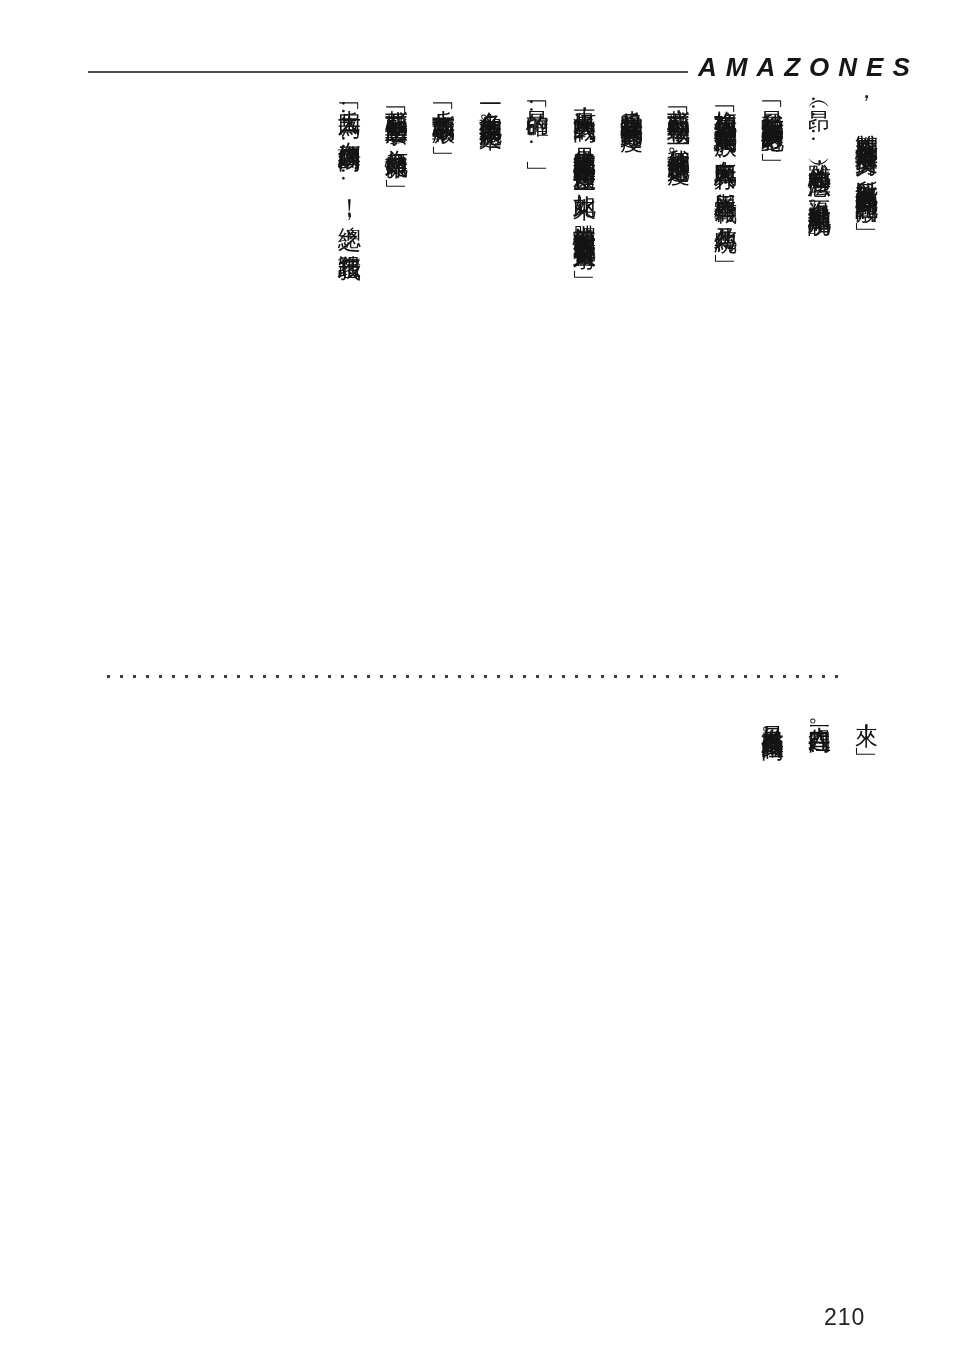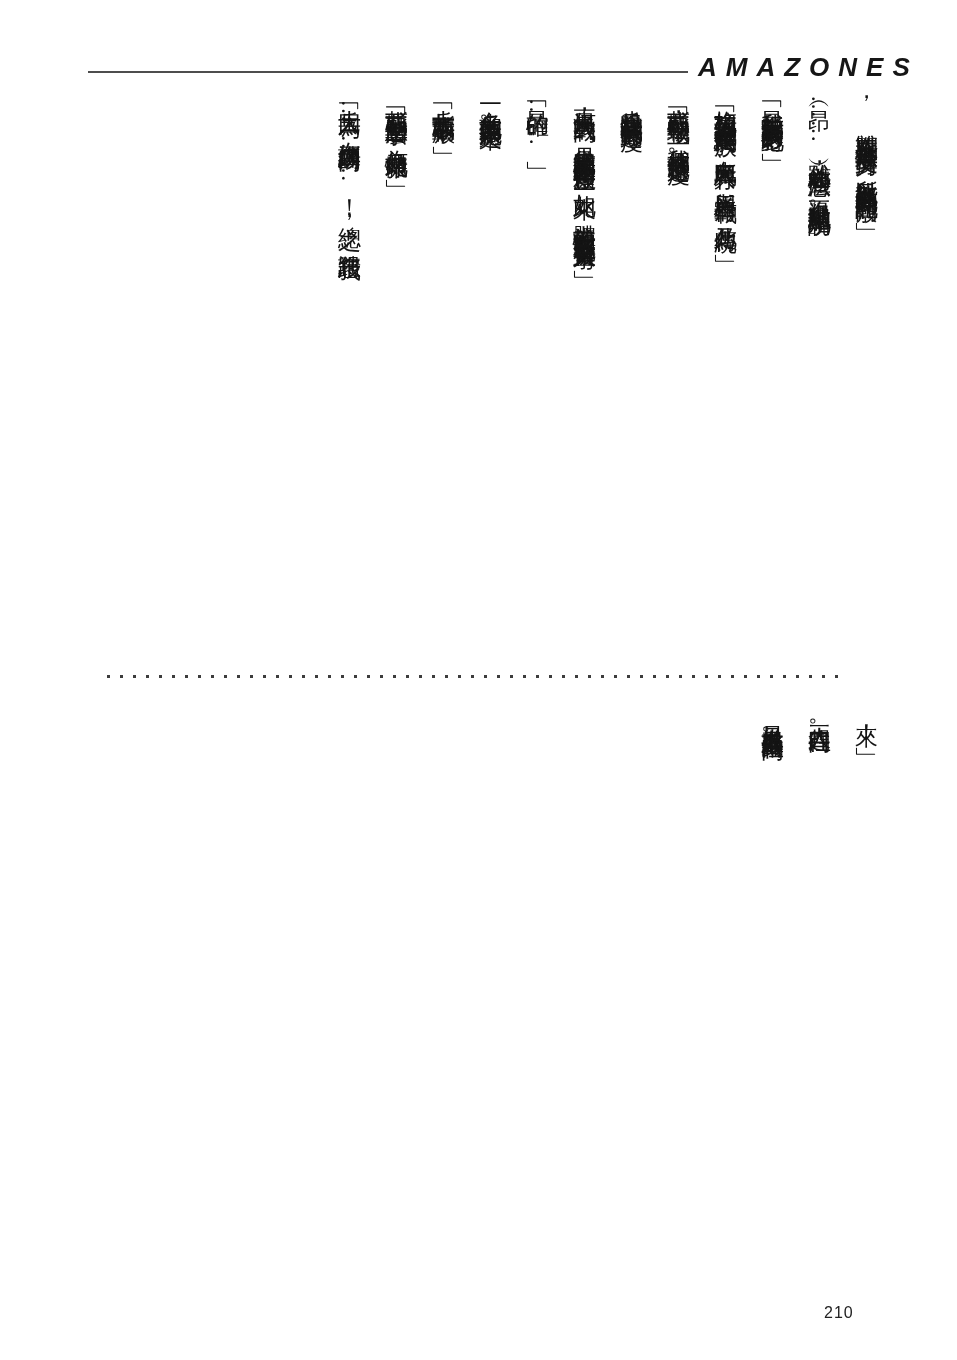--- a/index.html
+++ b/index.html
@@ -78,21 +78,21 @@
     height: 3px;
     background: repeating-linear-gradient(to right, #3c3c3c 0 3px, transparent 3px 13px);
   }
 
   
   .page-number {
     position: absolute;
     left: 824px;
     top: 1304px;
     font-family: "Liberation Sans", "DejaVu Sans", sans-serif;
-    font-size: 16px;
+    font-size: 23px;
     letter-spacing: 1px;
     color: #222222;
   }
 </style>
 </head>
 <body>
 
 <div class="page">
 
   <div class="header-rule"></div>

